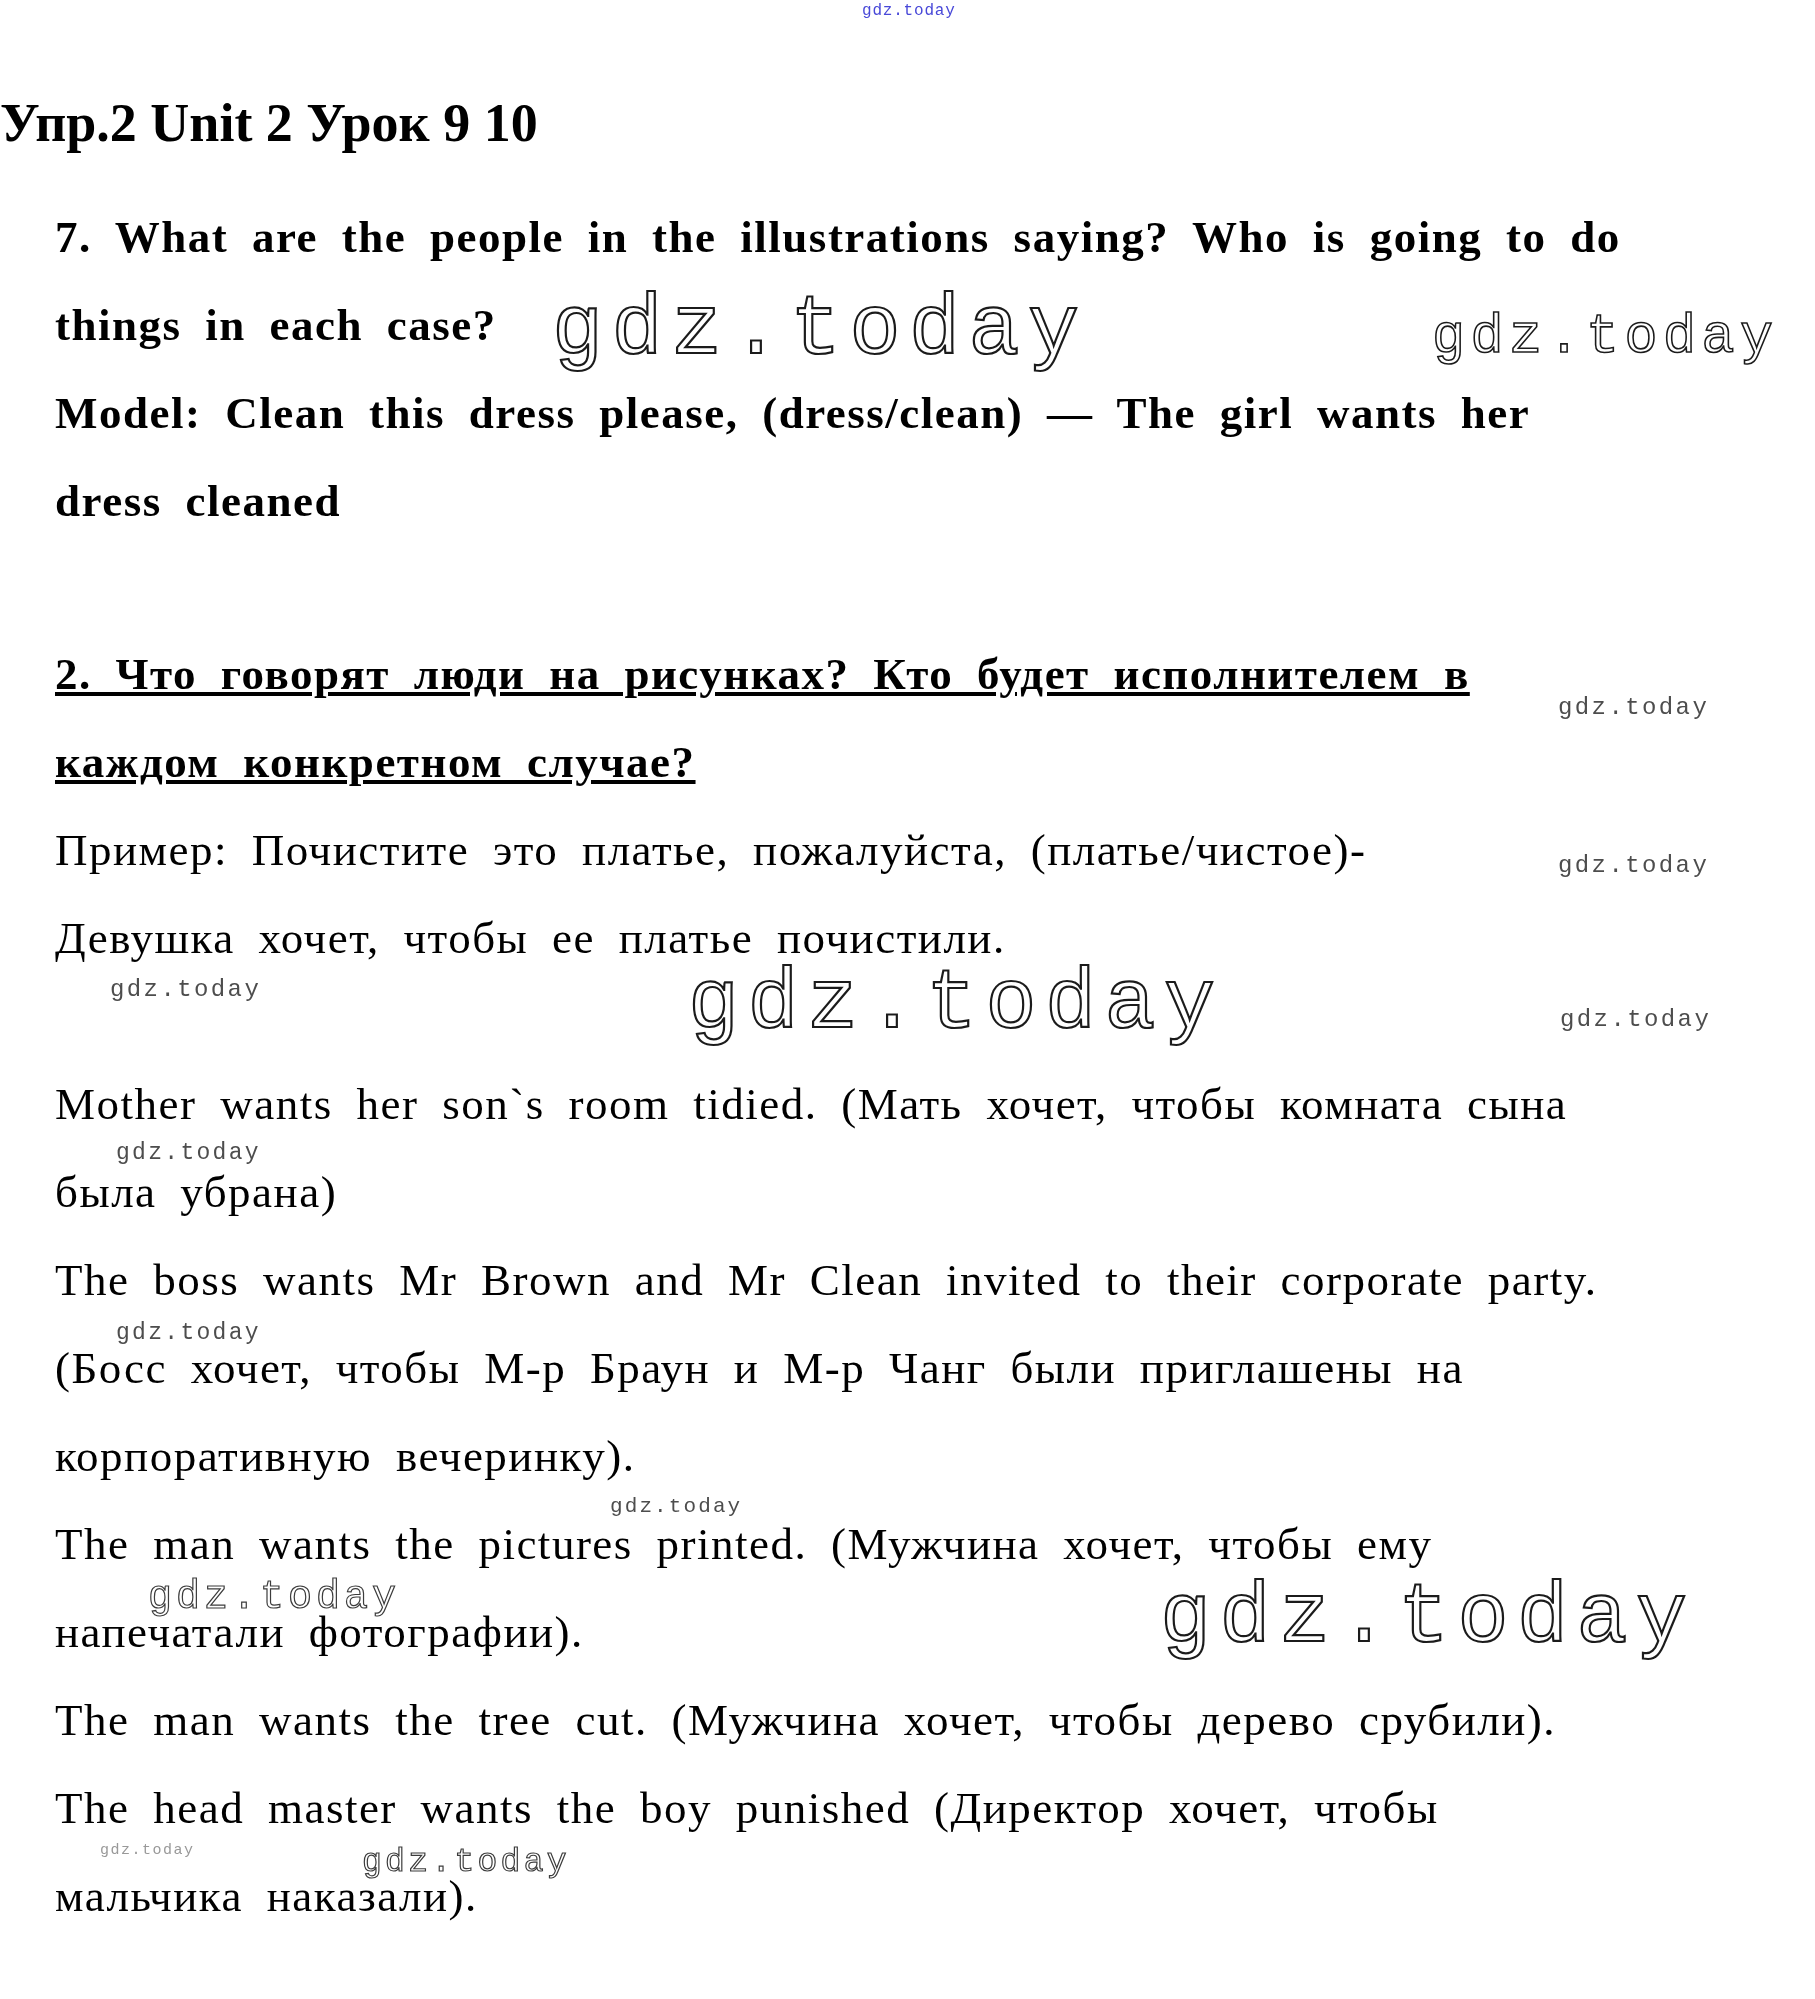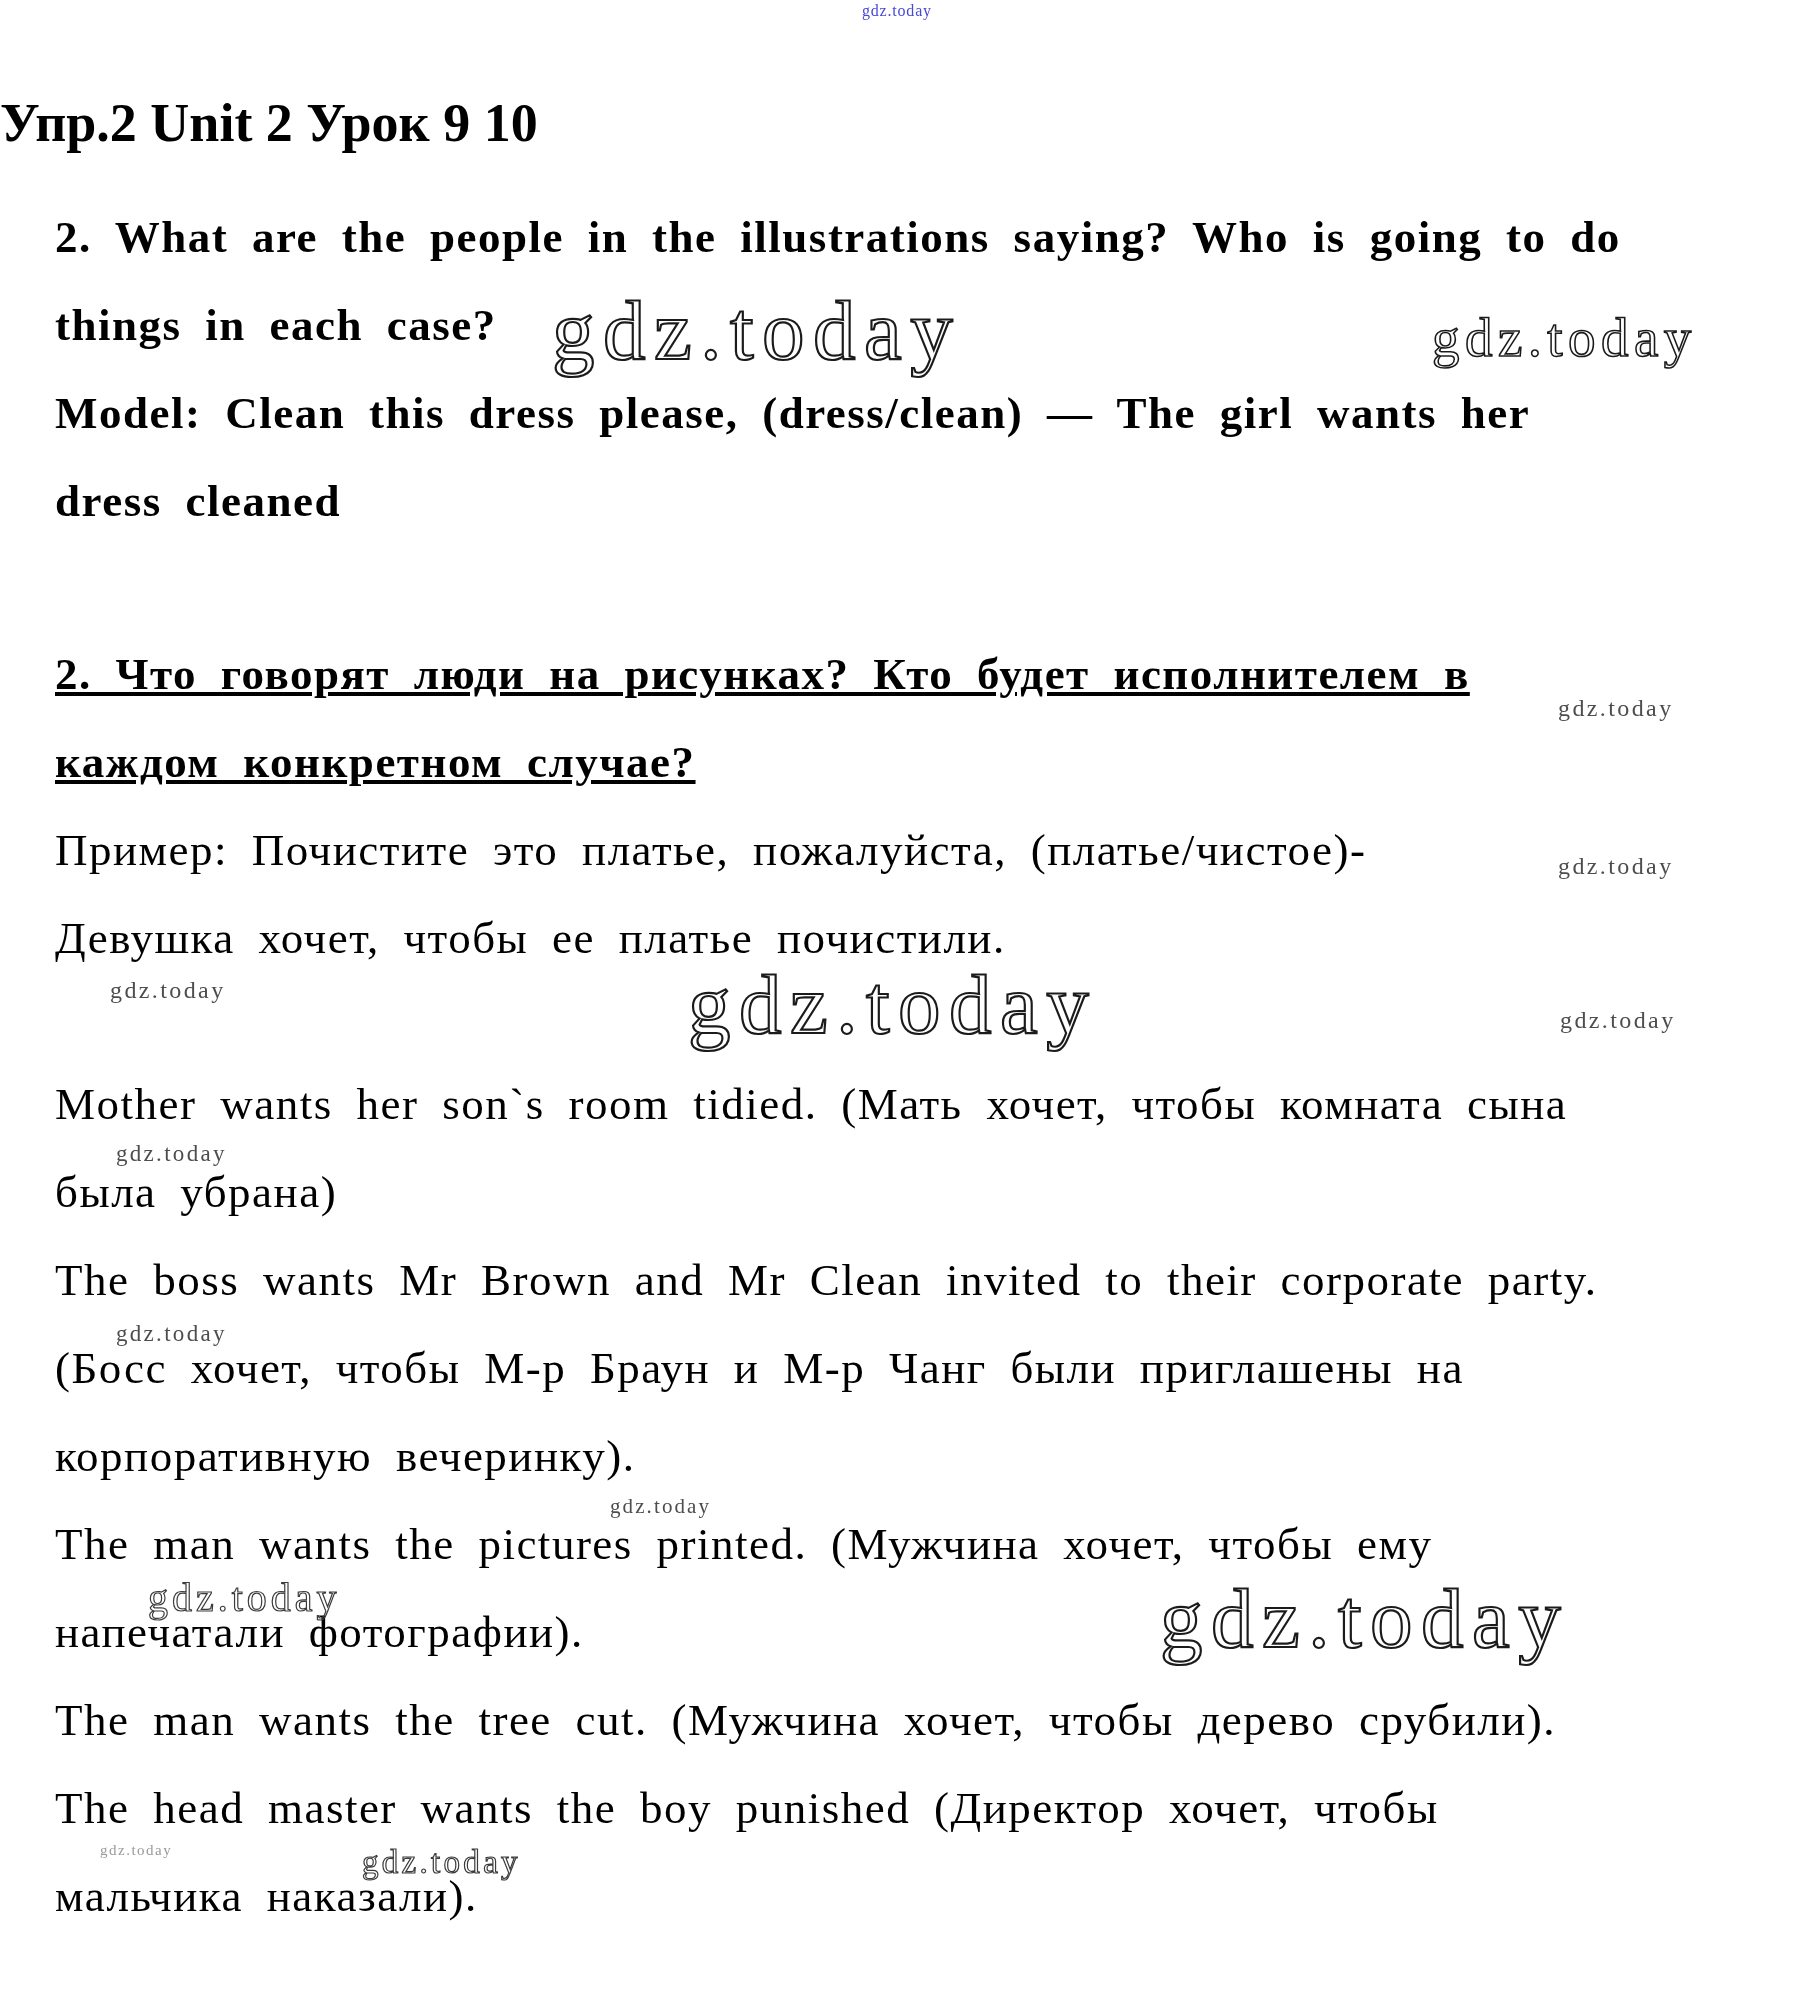--- a/index.html
+++ b/index.html
@@ -35,21 +35,21 @@
     line-height: 88px;
     white-space: nowrap;
   }
   .bold .line { font-weight: bold; }
   .para-ru-head { margin-top: 85px; text-decoration: underline; }
   .answers { margin-top: 78px; }
 
   
   .wm {
     position: absolute;
-    font-family: Liberation Serif, serif;
+    font-family: Liberation Mono, monospace;
     line-height: 1;
     letter-spacing: 0.1em;
     white-space: nowrap;
     pointer-events: none;
   }
   .wm-big {
     color: #1b1b1b;
     -webkit-text-fill-color: transparent;
     -webkit-text-stroke: 2.2px #1b1b1b;
   }
@@ -78,21 +78,21 @@
 </head>
 <body>
 
 <div class="page">
 
   <div class="title">Упр.2 Unit 2 Урок 9 10</div>
 
   <div class="body">
 
     <div class="para bold">
-      <div class="line">2. What are the people in the illustrations saying? Who is going to do</div>
+      <div class="line">7. What are the people in the illustrations saying? Who is going to do</div>
       <div class="line">things in each case?</div>
     </div>
 
     <div class="para bold">
       <div class="line">Model: Clean this dress please, (dress/clean) — The girl wants her</div>
       <div class="line">dress cleaned</div>
     </div>
 
     <div class="para bold para-ru-head">
       <div class="line">2. Что говорят люди на рисунках? Кто будет исполнителем в</div>

